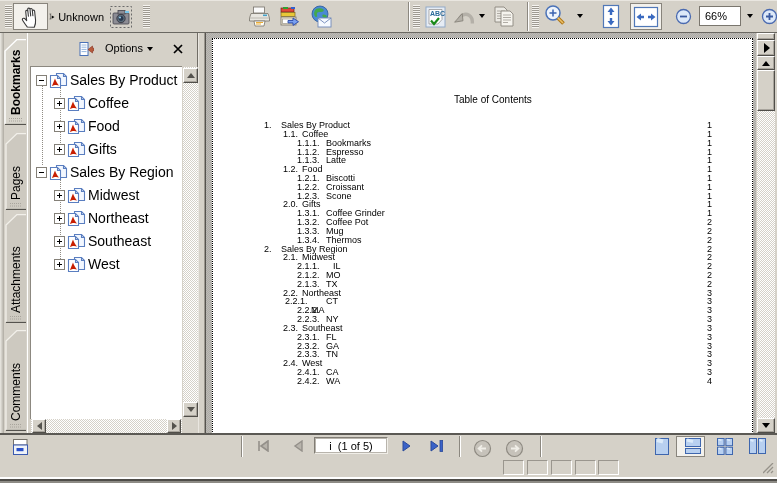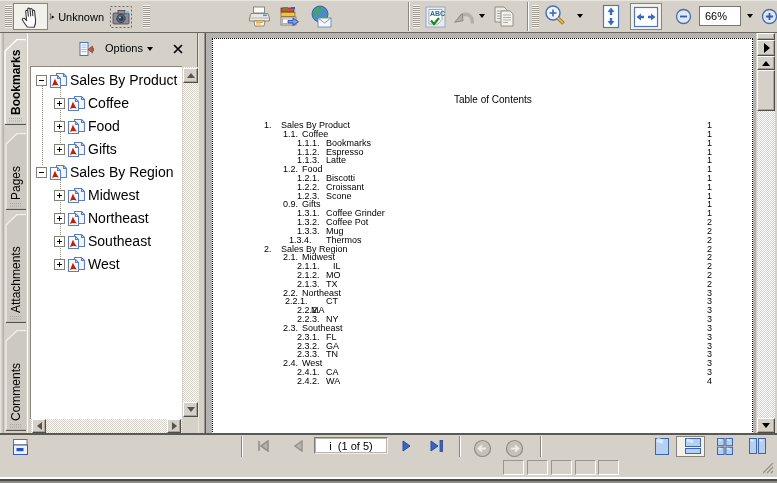--- a/index.html
+++ b/index.html
@@ -244,41 +244,41 @@
           <span class="abs" style="left:84px">1.2.2.</span>
           <span class="abs" style="left:113px">Croissant</span>
           <span class="abs" style="right:0">1</span>
         </div>
 <div class="toc" style="top:152.6px;left:0;width:499px">
           <span class="abs" style="left:84px">1.2.3.</span>
           <span class="abs" style="left:113px">Scone</span>
           <span class="abs" style="right:0">1</span>
         </div>
 <div class="toc" style="top:161.4px;left:0;width:499px">
-          <span class="abs" style="left:70px">0.9.</span>
+          <span class="abs" style="left:70px">2.0.</span>
           <span class="abs" style="left:89px">Gifts</span>
           <span class="abs" style="right:0">1</span>
         </div>
 <div class="toc" style="top:170.2px;left:0;width:499px">
           <span class="abs" style="left:84px">1.3.1.</span>
           <span class="abs" style="left:113px">Coffee Grinder</span>
           <span class="abs" style="right:0">1</span>
         </div>
 <div class="toc" style="top:179.0px;left:0;width:499px">
           <span class="abs" style="left:84px">1.3.2.</span>
           <span class="abs" style="left:113px">Coffee Pot</span>
           <span class="abs" style="right:0">2</span>
         </div>
 <div class="toc" style="top:187.8px;left:0;width:499px">
           <span class="abs" style="left:84px">1.3.3.</span>
           <span class="abs" style="left:113px">Mug</span>
           <span class="abs" style="right:0">2</span>
         </div>
 <div class="toc" style="top:196.7px;left:0;width:499px">
-          <span class="abs" style="left:76px">1.3.4.</span>
+          <span class="abs" style="left:84px">1.3.4.</span>
           <span class="abs" style="left:113px">Thermos</span>
           <span class="abs" style="right:0">2</span>
         </div>
 <div class="toc" style="top:205.5px;left:0;width:499px">
           <span class="abs" style="left:51px">2.</span>
           <span class="abs" style="left:68px">Sales By Region</span>
           <span class="abs" style="right:0">2</span>
         </div>
 <div class="toc" style="top:214.3px;left:0;width:499px">
           <span class="abs" style="left:70px">2.1.</span>

